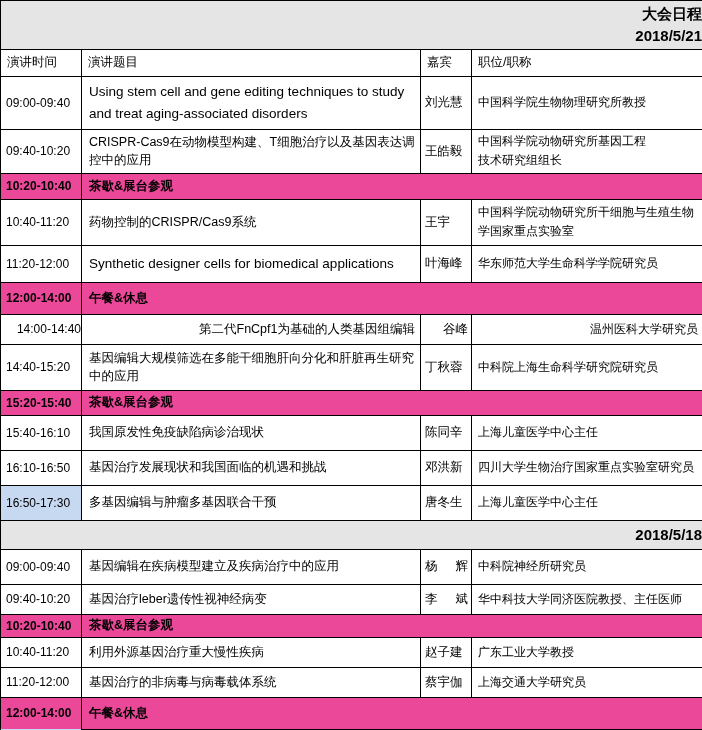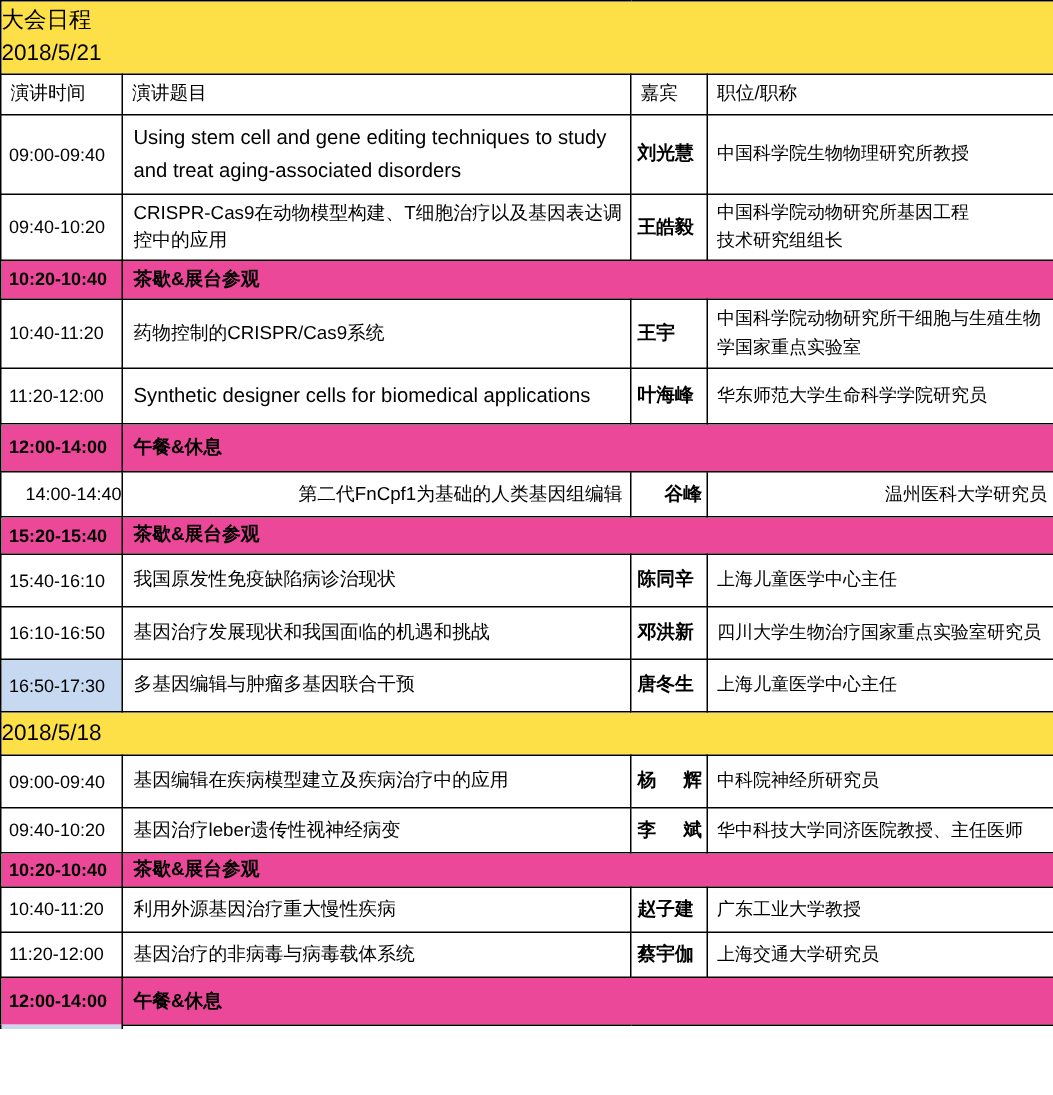--- a/index.html
+++ b/index.html
@@ -1,28 +1,28 @@
 <!DOCTYPE html>
 <html><head>
 <meta charset="utf-8">
 <style>
   html,body{margin:0;padding:0;background:#fff;}
   body{font-family:"Liberation Sans","DejaVu Sans",sans-serif;color:#000;}
   #agenda-wrap{width:702px;height:730px;overflow:hidden;background:#fff;}
   table{border-collapse:collapse;table-layout:fixed;width:702px;}
   td{border:1px solid #000;overflow:hidden;vertical-align:middle;padding:0;box-sizing:border-box;}
   
-  td.band{background:#fde047;text-align:left;font-weight:normal;font-size:15px;line-height:1.45;padding:2px 0;}
+  td.band{background:#e5e5e5;text-align:right;font-weight:bold;font-size:15px;line-height:1.45;padding:2px 0;}
   
   td.colhead{font-size:12.5px;padding:2px 0 2px 6px;background:#fff;}
   
   td.time{font-size:12px;padding-left:5px;background:#fff;white-space:nowrap;}
   td.titlecell{font-size:12.5px;padding:1px 5px 1px 7px;line-height:1.45;background:#fff;}
   td.titlecell.en{font-size:13.5px;line-height:1.6;margin-left:36px;}
-  td.guest{font-size:12.5px;padding:0 3px 0 4px;background:#fff;font-weight:bold;}
+  td.guest{font-size:12.5px;padding:0 3px 0 4px;background:#fff;}
   td.guest.justify{text-align:justify;text-align-last:justify;}
   td.position{font-size:12px;padding:1px 4px 1px 6px;line-height:1.55;background:#fff;white-space:pre-line;}
   
   tr.breakrow td{background:#ec4899;font-weight:bold;}
   td.breaklabel{font-size:12.5px;font-weight:bold;padding-left:7px;}
   td.time.hl{background:#C6D9F1;}
   
   tr.partial td{border-bottom:none;}
   td.partial-left{background:#C6D9F1;border-top:none;}
   td.no-bottom{border-bottom:none;}
@@ -83,20 +83,26 @@
         <tr class="breakrow" style="height: 32px;">
           <td class="time">12:00-14:00</td>
           <td colspan="3" class="breaklabel">午餐&amp;休息</td>
         </tr>
         <tr style="height: 30px; text-align: right;">
           <td class="time">14:00-14:40</td>
           <td class="titlecell">第二代FnCpf1为基础的人类基因组编辑</td>
           <td class="guest">谷峰</td>
           <td class="position">温州医科大学研究员</td>
         </tr>
+        <tr style="height: 46px;">
+          <td class="time">14:40-15:20</td>
+          <td class="titlecell">基因编辑大规模筛选在多能干细胞肝向分化和肝脏再生研究中的应用</td>
+          <td class="guest">丁秋蓉</td>
+          <td class="position">中科院上海生命科学研究院研究员</td>
+        </tr>
         <tr class="breakrow" style="height: 25px;">
           <td class="time">15:20-15:40</td>
           <td colspan="3" class="breaklabel">茶歇&amp;展台参观</td>
         </tr>
         <tr style="height: 35px;">
           <td class="time">15:40-16:10</td>
           <td class="titlecell">我国原发性免疫缺陷病诊治现状</td>
           <td class="guest">陈同辛</td>
           <td class="position">上海儿童医学中心主任</td>
         </tr>

